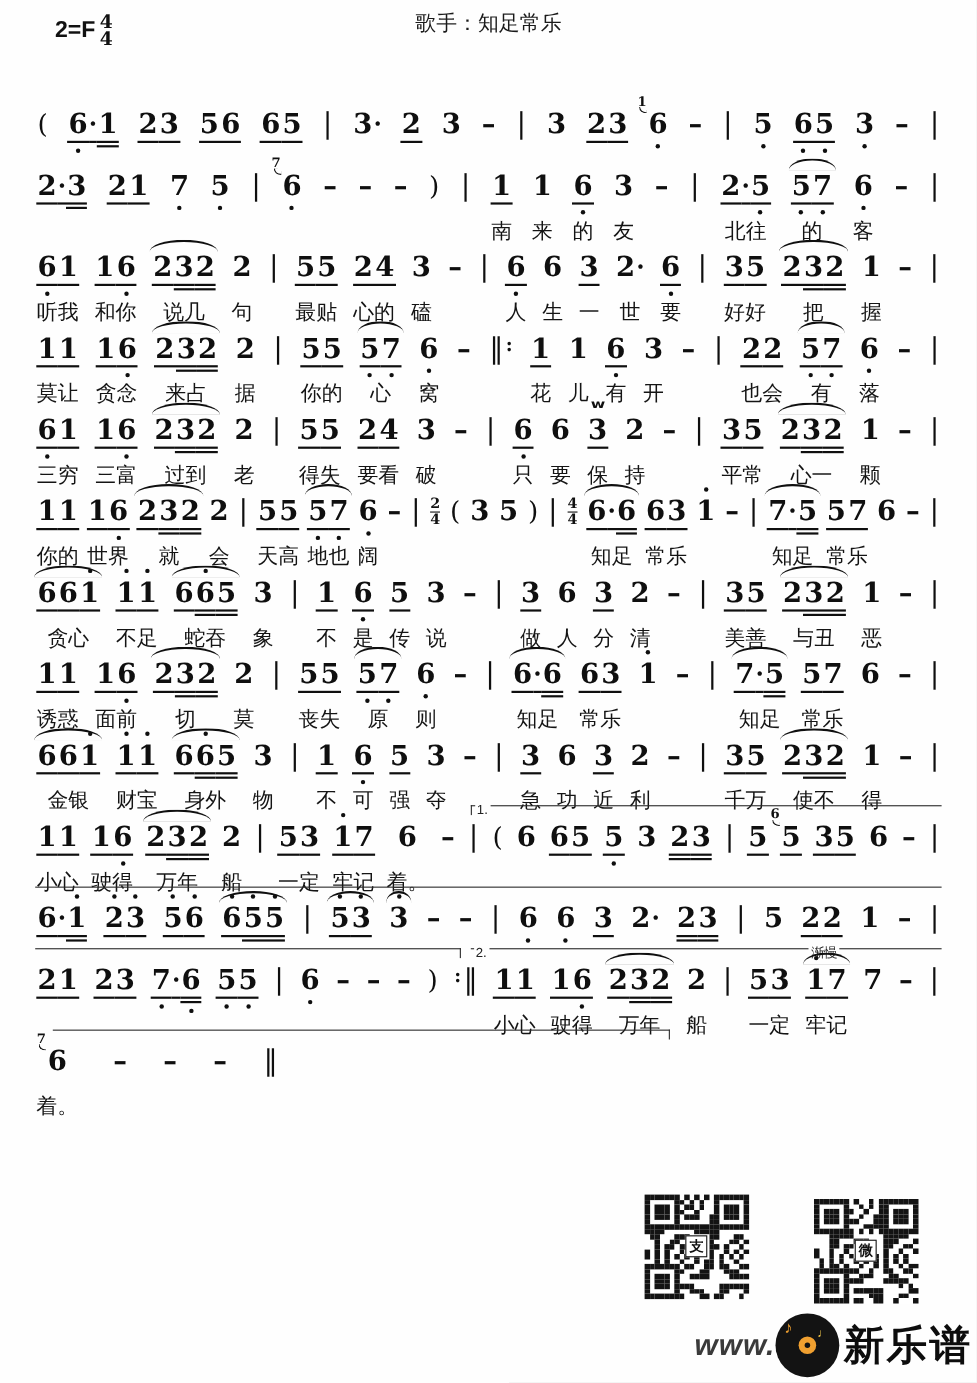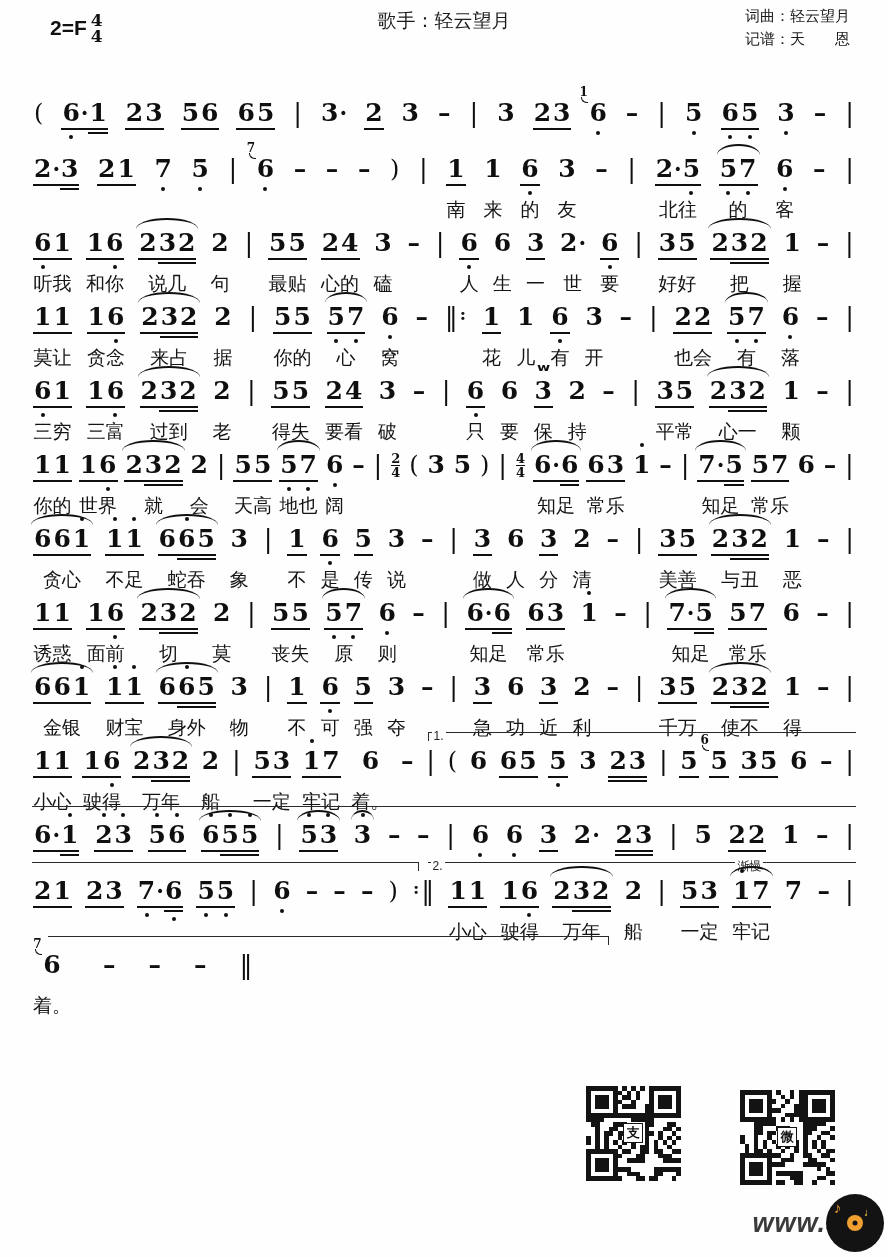--- a/index.html
+++ b/index.html
@@ -70,25 +70,21 @@
 <div class="sheet">
 
   <div class="header">
     <div class="keysig">
       <span class="k">2=F</span>
       <span class="meter">
         <span>4</span>
         <span>4</span>
       </span>
     </div>
-    <div class="singer">歌手：轻云望月</div>
-    <div class="credits">
-      <div>词曲：轻云望月</div>
-      <div>记谱：天　　恩</div>
-    </div>
+    <div class="singer">歌手：知足常乐</div>
   </div>
 
   <div class="score" id="score">
       <div class="mline nolyr">
         <div class="notesrow">
           <div class="tok">
             <div class="nrow">
               <span class="ch paren">(</span>
             </div>
           </div>
@@ -2213,14 +2209,15 @@
       <span class="qrlabel">微</span>
     </div>
 
   <div class="watermark">
     <span class="wm-url">www.5</span>
     <span class="record">
       <span class="n1">♪</span>
       <span class="n2">♩</span>
       <span class="hub"></span>
     </span>
+    <span class="wm-site">新乐谱</span>
   </div>
 </div>
 
 </body></html>

